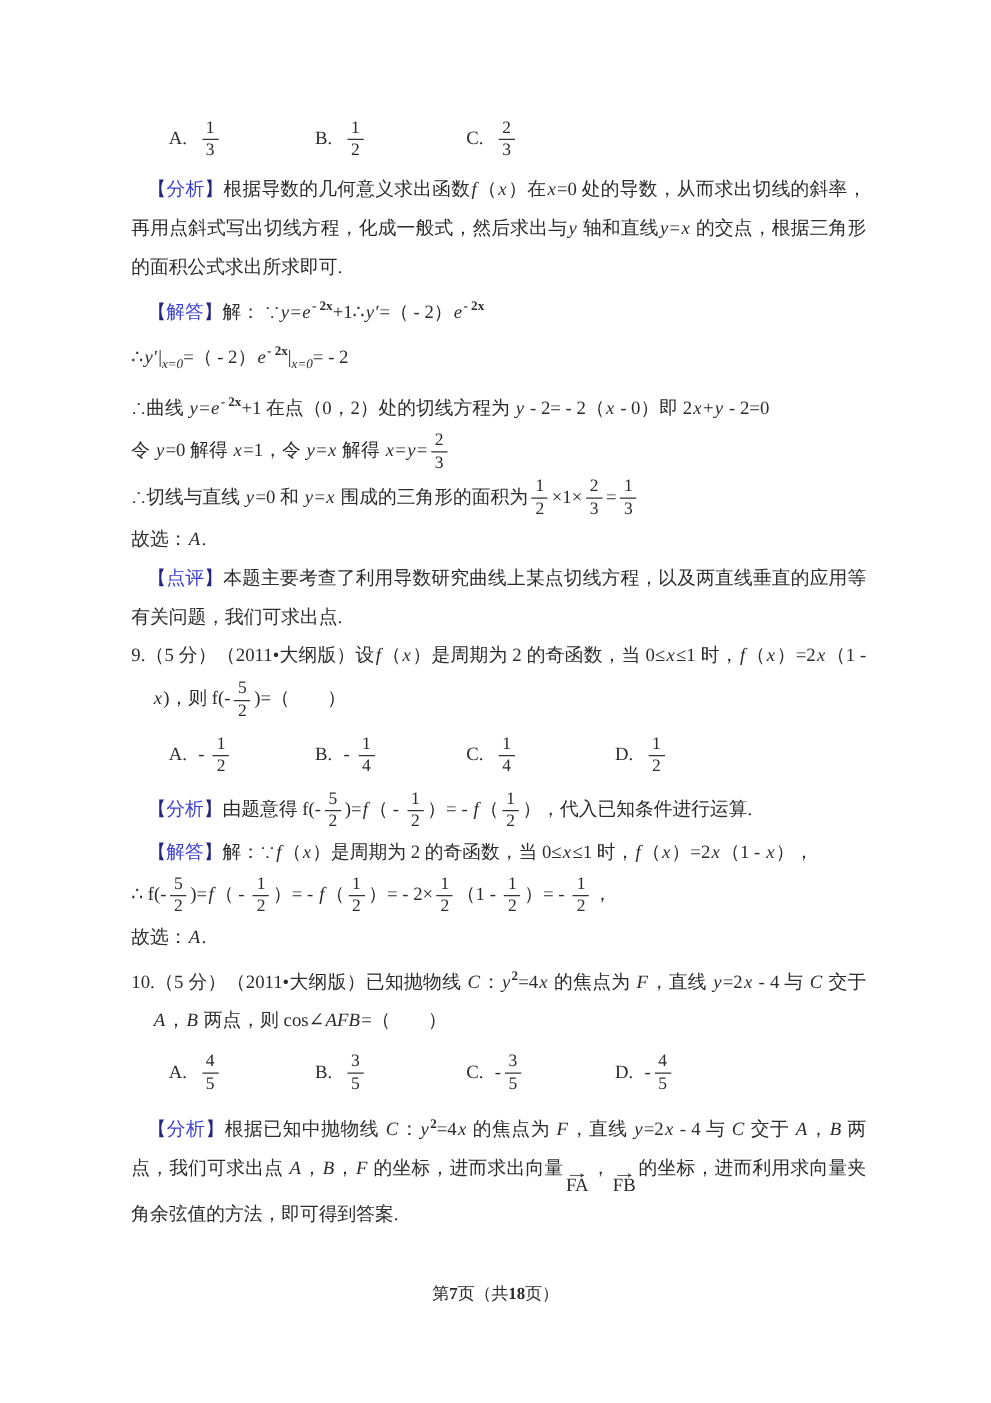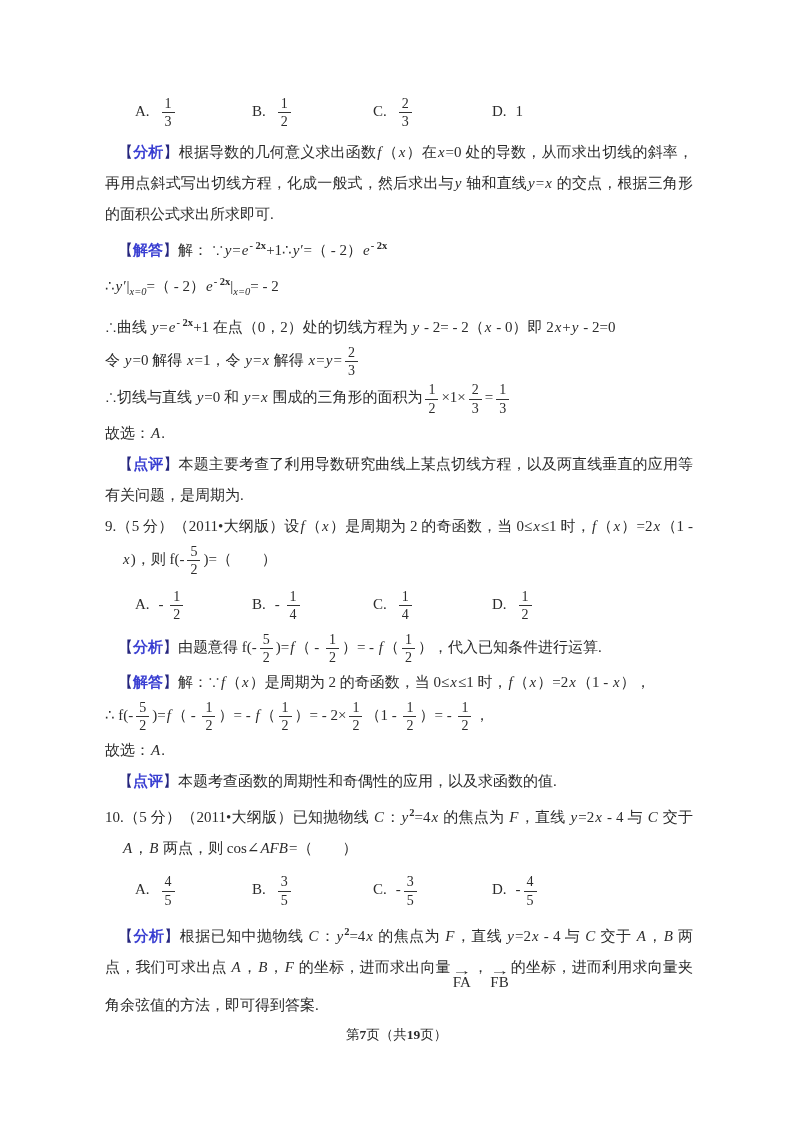--- a/index.html
+++ b/index.html
@@ -38,21 +38,21 @@
   .frac{
     display:inline-block;vertical-align:middle;text-align:center;
     line-height:1.08;margin:2px 3px;font-size:14px;font-style:normal;
     text-indent:0;
   }
   .frac .num{display:block;padding:0 3px 1px 3px;border-bottom:1.4px solid var(--fraction-bar);}
   .frac .den{display:block;padding:1px 3px 0 3px;}
   .sup{font-size:10.5px;vertical-align:6px;letter-spacing:0;font-weight:bold;}
   .sub{font-size:10.5px;vertical-align:-4px;font-style:italic;}
   .tag .brk{color:var(--tag-bracket);}
-  .tag .nm{color:var(--tag-text);font-weight:bold;}
+  .tag .nm{color:var(--tag-text);}
   .vec{
     display:inline-flex;flex-direction:column;align-items:center;
     vertical-align:-3px;line-height:1;margin:0 2px;text-indent:0;
   }
   .vec .ar{font-size:13px;line-height:8px;height:8px;transform:scaleX(1.5);font-style:normal;}
   .vec .vt{line-height:15px;}
   .bold{font-weight:bold;}
   .footer{
     position:absolute;left:0;right:0;top:1026px;
     text-align:center;font-size:13.5px;line-height:18px;
@@ -60,51 +60,49 @@
 </style>
 </head>
 <body>
 
 <div class="page">
   <main class="content">
       <div class="opt-row">
         <div class="opt"><span class="opt-label">A.</span><span class="frac"><span class="num">1</span><span class="den">3</span></span></div>
         <div class="opt"><span class="opt-label">B.</span><span class="frac"><span class="num">1</span><span class="den">2</span></span></div>
         <div class="opt"><span class="opt-label">C.</span><span class="frac"><span class="num">2</span><span class="den">3</span></span></div>
-        <div class="opt"><span class="opt-label">D.</span><span class="t">1</span></div>
       </div>
       <div class="para tagged"><span class="tag"><span class="brk">【</span><span class="nm">分析</span><span class="brk">】</span></span><span class="t">根据导数的几何意义求出函数</span><span class="m">f</span><span class="t">（</span><span class="m">x</span><span class="t">）在</span><span class="m">x</span><span class="t">=0 处的导数，从而求出切线的斜率，再用点斜式写出切线方程，化成一般式，然后求出与</span><span class="m">y</span><span class="t"> 轴和直线</span><span class="m">y</span><span class="t">=</span><span class="m">x</span><span class="t"> 的交点，根据三角形的面积公式求出所求即可.</span></div>
       <div class="para tagged"><span class="tag"><span class="brk">【</span><span class="nm">解答</span><span class="brk">】</span></span><span class="t">解： ∵</span><span class="m">y</span><span class="t">=</span><span class="m">e</span><span class="sup">- 2x</span><span class="t">+1∴</span><span class="m">y</span><span class="t">′=（ - 2）</span><span class="m">e</span><span class="sup">- 2x</span></div>
       <div class="para"><span class="t">∴</span><span class="m">y</span><span class="t">′|</span><span class="sub">x=0</span><span class="t">=（ - 2）</span><span class="m">e</span><span class="sup">- 2x</span><span class="t">|</span><span class="sub">x=0</span><span class="t">= - 2</span></div>
       <div class="para"><span class="t">∴曲线 </span><span class="m">y</span><span class="t">=</span><span class="m">e</span><span class="sup">- 2x</span><span class="t">+1 在点（0，2）处的切线方程为 </span><span class="m">y</span><span class="t"> - 2= - 2（</span><span class="m">x</span><span class="t"> - 0）即 2</span><span class="m">x</span><span class="t">+</span><span class="m">y</span><span class="t"> - 2=0</span></div>
       <div class="para"><span class="t">令 </span><span class="m">y</span><span class="t">=0 解得 </span><span class="m">x</span><span class="t">=1，令 </span><span class="m">y</span><span class="t">=</span><span class="m">x</span><span class="t"> 解得 </span><span class="m">x</span><span class="t">=</span><span class="m">y</span><span class="t">=</span><span class="frac"><span class="num">2</span><span class="den">3</span></span></div>
       <div class="para"><span class="t">∴切线与直线 </span><span class="m">y</span><span class="t">=0 和 </span><span class="m">y</span><span class="t">=</span><span class="m">x</span><span class="t"> 围成的三角形的面积为</span><span class="frac"><span class="num">1</span><span class="den">2</span></span><span class="t">×1×</span><span class="frac"><span class="num">2</span><span class="den">3</span></span><span class="t">=</span><span class="frac"><span class="num">1</span><span class="den">3</span></span></div>
       <div class="para"><span class="t">故选：</span><span class="m">A</span><span class="t">.</span></div>
-      <div class="para tagged"><span class="tag"><span class="brk">【</span><span class="nm">点评</span><span class="brk">】</span></span><span class="t">本题主要考查了利用导数研究曲线上某点切线方程，以及两直线垂直的应用等有关问题，是周期为.</span></div>
+      <div class="para tagged"><span class="tag"><span class="brk">【</span><span class="nm">点评</span><span class="brk">】</span></span><span class="t">本题主要考查了利用导数研究曲线上某点切线方程，以及两直线垂直的应用等有关问题，我们可求出点.</span></div>
       <div class="para hang"><span class="t">9.（5 分）（2011•大纲版）设</span><span class="m">f</span><span class="t">（</span><span class="m">x</span><span class="t">）是周期为 2 的奇函数，当 0≤</span><span class="m">x</span><span class="t">≤1 时，</span><span class="m">f</span><span class="t">（</span><span class="m">x</span><span class="t">）=2</span><span class="m">x</span><span class="t">（1 - </span><span class="m">x</span><span class="t">)，则 f(-</span><span class="frac"><span class="num">5</span><span class="den">2</span></span><span class="t">)=（　　）</span></div>
       <div class="opt-row">
         <div class="opt"><span class="opt-label">A.</span><span class="t">- </span><span class="frac"><span class="num">1</span><span class="den">2</span></span></div>
         <div class="opt"><span class="opt-label">B.</span><span class="t">- </span><span class="frac"><span class="num">1</span><span class="den">4</span></span></div>
         <div class="opt"><span class="opt-label">C.</span><span class="frac"><span class="num">1</span><span class="den">4</span></span></div>
         <div class="opt"><span class="opt-label">D.</span><span class="frac"><span class="num">1</span><span class="den">2</span></span></div>
       </div>
       <div class="para tagged"><span class="tag"><span class="brk">【</span><span class="nm">分析</span><span class="brk">】</span></span><span class="t">由题意得  f(-</span><span class="frac"><span class="num">5</span><span class="den">2</span></span><span class="t">)=</span><span class="m">f</span><span class="t">（ - </span><span class="frac"><span class="num">1</span><span class="den">2</span></span><span class="t">）= - </span><span class="m">f</span><span class="t">（</span><span class="frac"><span class="num">1</span><span class="den">2</span></span><span class="t">），代入已知条件进行运算.</span></div>
       <div class="para tagged"><span class="tag"><span class="brk">【</span><span class="nm">解答</span><span class="brk">】</span></span><span class="t">解：∵</span><span class="m">f</span><span class="t">（</span><span class="m">x</span><span class="t">）是周期为 2 的奇函数，当 0≤</span><span class="m">x</span><span class="t">≤1 时，</span><span class="m">f</span><span class="t">（</span><span class="m">x</span><span class="t">）=2</span><span class="m">x</span><span class="t">（1 - </span><span class="m">x</span><span class="t">），</span></div>
       <div class="para"><span class="t">∴ f(-</span><span class="frac"><span class="num">5</span><span class="den">2</span></span><span class="t">)=</span><span class="m">f</span><span class="t">（ - </span><span class="frac"><span class="num">1</span><span class="den">2</span></span><span class="t">）= - </span><span class="m">f</span><span class="t">（</span><span class="frac"><span class="num">1</span><span class="den">2</span></span><span class="t">）= - 2×</span><span class="frac"><span class="num">1</span><span class="den">2</span></span><span class="t">（1 - </span><span class="frac"><span class="num">1</span><span class="den">2</span></span><span class="t">）= - </span><span class="frac"><span class="num">1</span><span class="den">2</span></span><span class="t">，</span></div>
       <div class="para"><span class="t">故选：</span><span class="m">A</span><span class="t">.</span></div>
-      <div class="para tagged"><span class="tag"><span class="brk">【</span><span class="nm">点评</span><span class="brk">】</span></span><span class="t">本题考查函数的周期性和奇偶性的应用，以及求函数的值.</span></div>
       <div class="para hang"><span class="t">10.（5 分）（2011•大纲版）已知抛物线 </span><span class="m">C</span><span class="t">：</span><span class="m">y</span><span class="sup">2</span><span class="t">=4</span><span class="m">x</span><span class="t"> 的焦点为 </span><span class="m">F</span><span class="t">，直线 </span><span class="m">y</span><span class="t">=2</span><span class="m">x</span><span class="t"> - 4 与 </span><span class="m">C</span><span class="t"> 交于 </span><span class="m">A</span><span class="t">，</span><span class="m">B</span><span class="t"> 两点，则 cos∠</span><span class="m">AFB</span><span class="t">=（　　）</span></div>
       <div class="opt-row">
         <div class="opt"><span class="opt-label">A.</span><span class="frac"><span class="num">4</span><span class="den">5</span></span></div>
         <div class="opt"><span class="opt-label">B.</span><span class="frac"><span class="num">3</span><span class="den">5</span></span></div>
         <div class="opt"><span class="opt-label">C.</span><span class="t">-</span><span class="frac"><span class="num">3</span><span class="den">5</span></span></div>
         <div class="opt"><span class="opt-label">D.</span><span class="t">-</span><span class="frac"><span class="num">4</span><span class="den">5</span></span></div>
       </div>
       <div class="para tagged"><span class="tag"><span class="brk">【</span><span class="nm">分析</span><span class="brk">】</span></span><span class="t">根据已知中抛物线 </span><span class="m">C</span><span class="t">：</span><span class="m">y</span><span class="sup">2</span><span class="t">=4</span><span class="m">x</span><span class="t"> 的焦点为 </span><span class="m">F</span><span class="t">，直线 </span><span class="m">y</span><span class="t">=2</span><span class="m">x</span><span class="t"> - 4 与 </span><span class="m">C</span><span class="t"> 交于 </span><span class="m">A</span><span class="t">，</span><span class="m">B</span><span class="t"> 两点，我们可求出点 </span><span class="m">A</span><span class="t">，</span><span class="m">B</span><span class="t">，</span><span class="m">F</span><span class="t"> 的坐标，进而求出向量</span><span class="vec">
           <span class="ar">→</span>
           <span class="vt">FA</span>
         </span><span class="t">，</span><span class="vec">
           <span class="ar">→</span>
           <span class="vt">FB</span>
         </span><span class="t">的坐标，进而利用求向量夹角余弦值的方法，即可得到答案.</span></div>
     </main>
-  <div class="footer"><span class="t">第</span><span class="bold">7</span><span class="t">页（共</span><span class="bold">19</span><span class="t">页）</span></div>
+  <div class="footer"><span class="t">第</span><span class="bold">7</span><span class="t">页（共</span><span class="bold">18</span><span class="t">页）</span></div>
 </div>
 
 </body></html>

